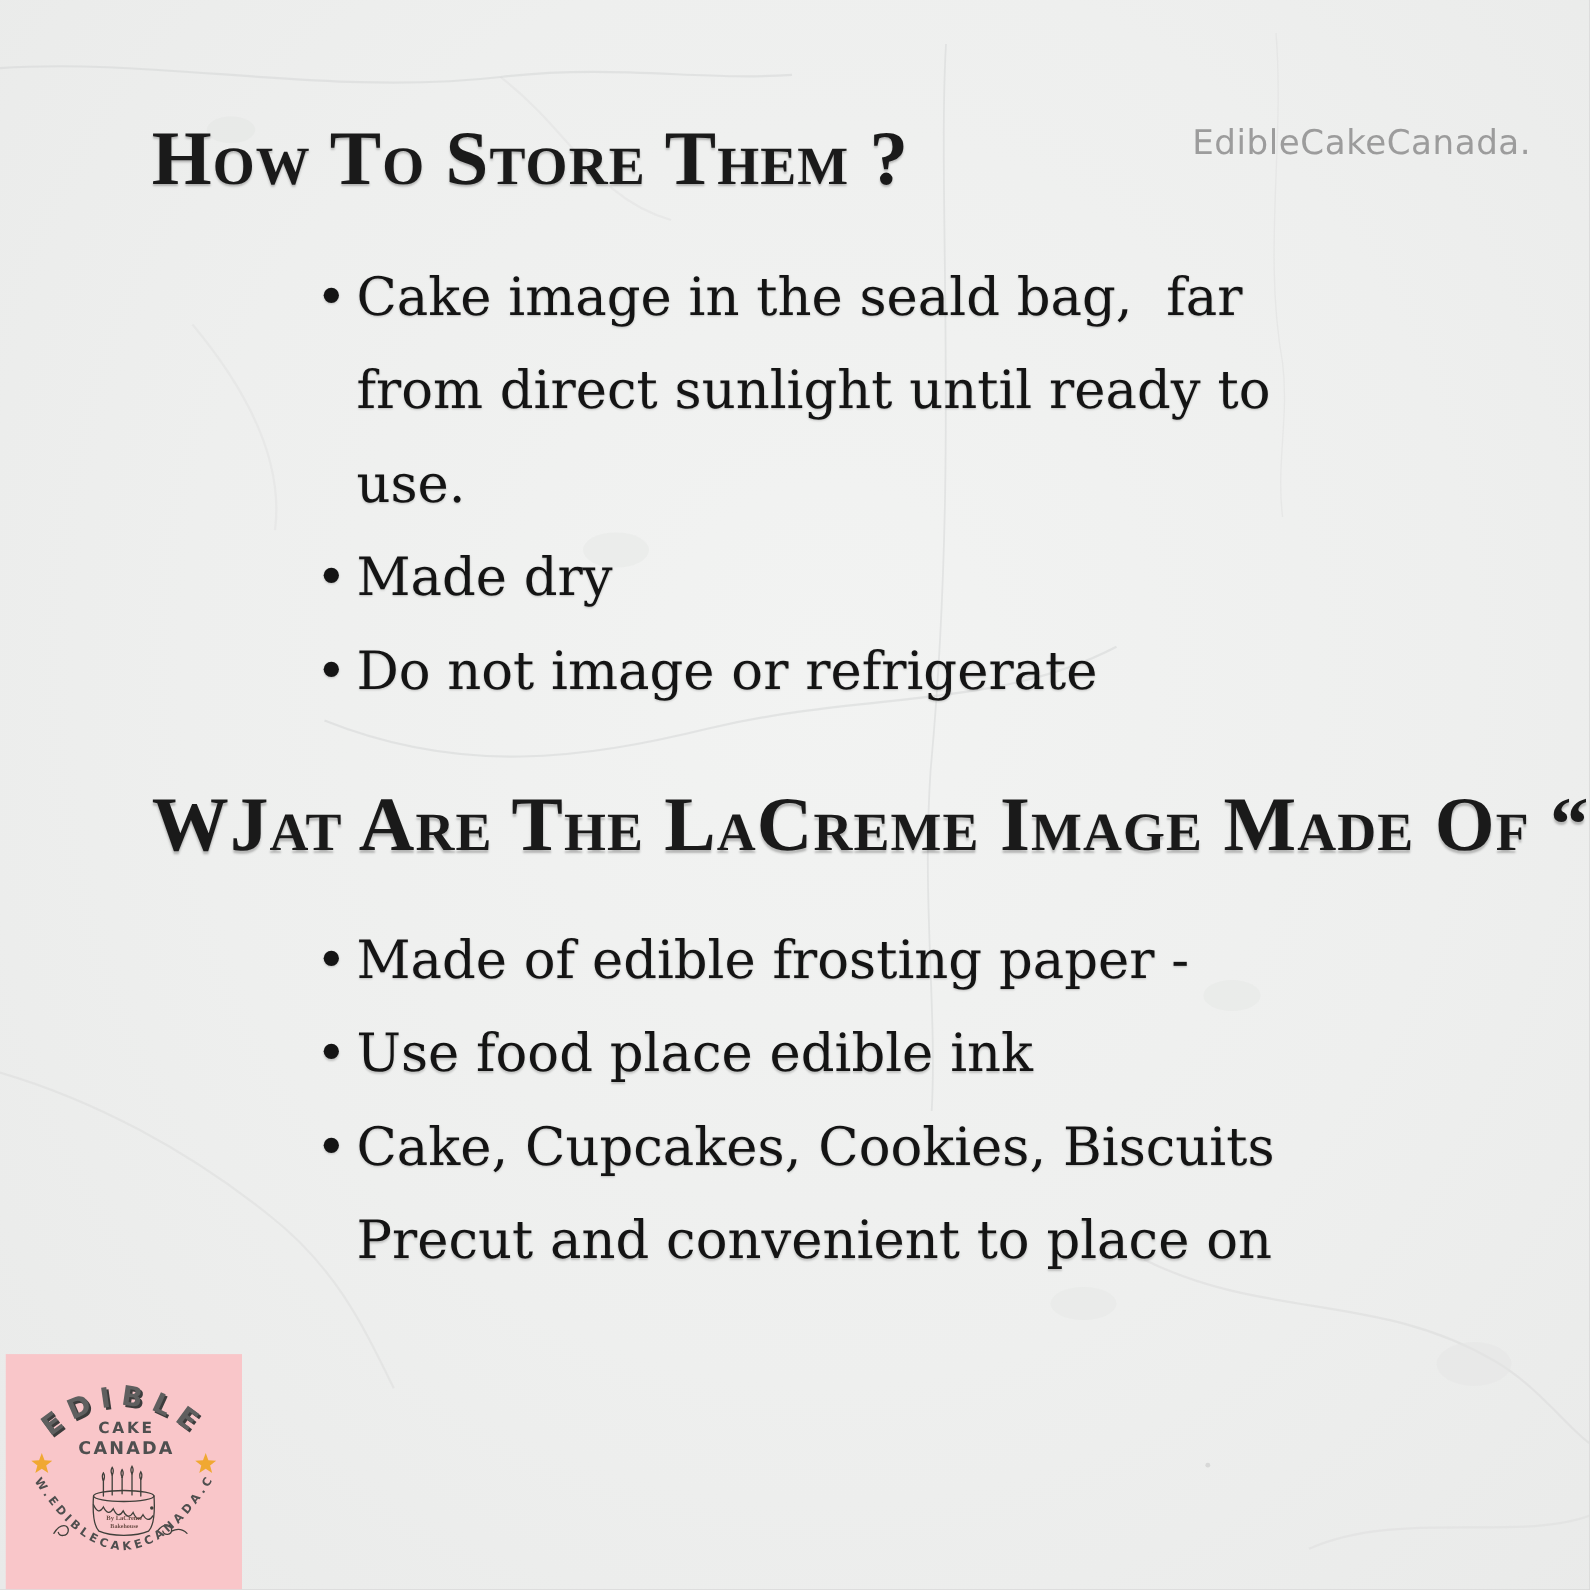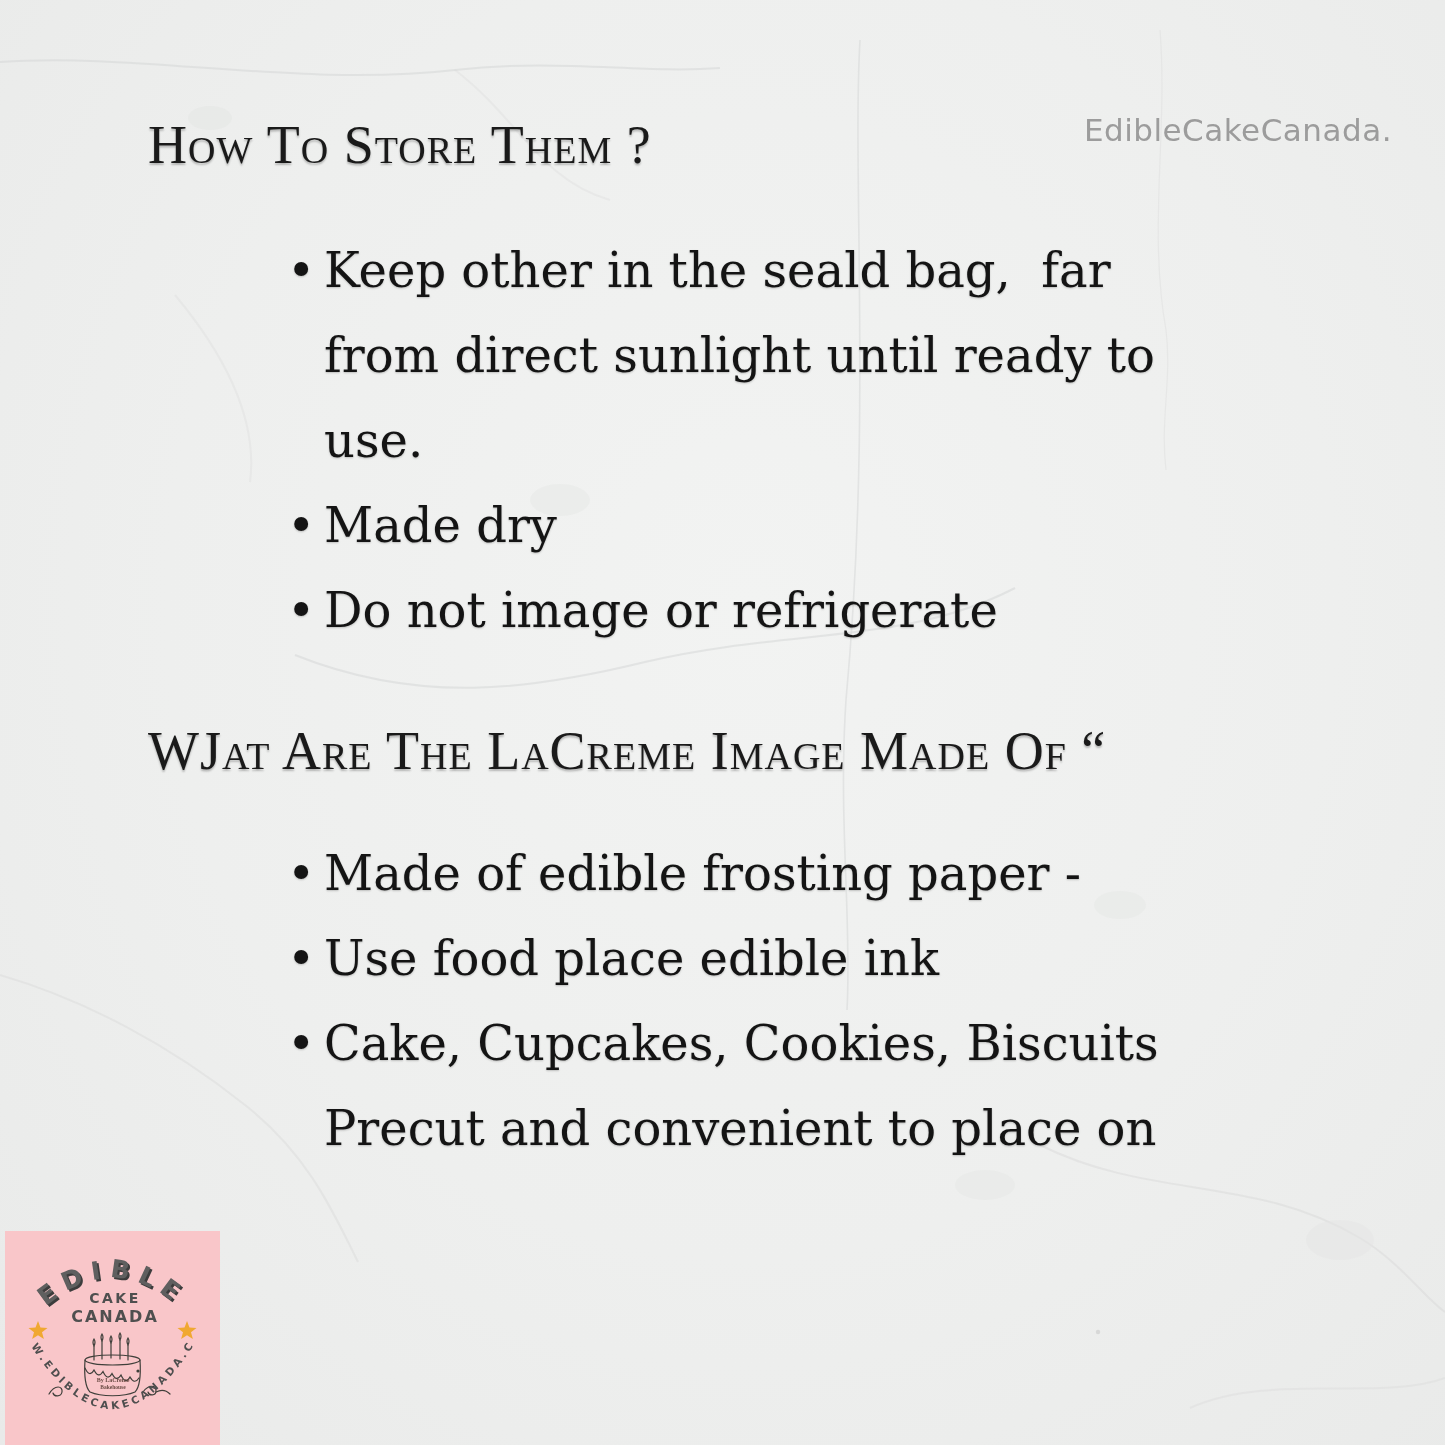--- a/index.html
+++ b/index.html
@@ -11,24 +11,24 @@
     background: radial-gradient(ellipse at 52% 42%, #f2f3f2 0%, #eeefee 55%, #e9eae9 100%);
     font-family: "Liberation Serif", serif;
   }
   .texture { position: absolute; left: 0; top: 0; width: 1445px; height: 1445px; pointer-events: none; }
   .watermark {
     position: absolute; top: 112px; right: 53px;
     font-family: "DejaVu Sans", sans-serif;
     font-size: 31px; letter-spacing: 0.5px; color: #9c9c9c;
   }
   .heading {
-    position: absolute; left: 148px; margin: 0;
+    position: absolute; left: 138px; margin: 0;
     font-family: "Liberation Serif", serif;
-    font-weight: normal; font-variant: small-caps;
-    font-size: 54px; line-height: 70px; letter-spacing: 1px;
+    font-weight: bold; font-variant: small-caps;
+    font-size: 70px; line-height: 70px; letter-spacing: 1px;
     color: #1a1a1a; white-space: pre;
     text-shadow: 0 2px 2px rgba(30,30,30,0.28);
   }
   .heading-1 { top: 110px; }
   .heading-2 { top: 716px; }
   .bullets {
     position: absolute; left: 287px; margin: 0; padding: 0; list-style: none;
     font-family: "DejaVu Serif", serif;
     font-size: 48px; line-height: 85px; color: #141414;
     text-shadow: 0 1px 2px rgba(20,20,20,0.22);
@@ -71,21 +71,21 @@
     <circle cx="1098" cy="1332" r="2.2" fill="#c9c9c9" opacity="0.6"></circle>
   </svg>
 
   <div class="watermark">EdibleCakeCanada.</div>
 
   <h1 class="heading heading-1">How To Store Them ?</h1>
 
   <ul class="bullets bullets-1">
     <li>
       <span class="marker">•</span>
-      <span class="line">Keep other in the seald bag,  far</span>
+      <span class="line">Cake image in the seald bag,  far</span>
       <span class="line">from direct sunlight until ready to</span>
       <span class="line">use.</span>
     </li>
     <li>
       <span class="marker">•</span>
       <span class="line">Made dry</span>
     </li>
     <li>
       <span class="marker">•</span>
       <span class="line">Do not image or refrigerate</span>

